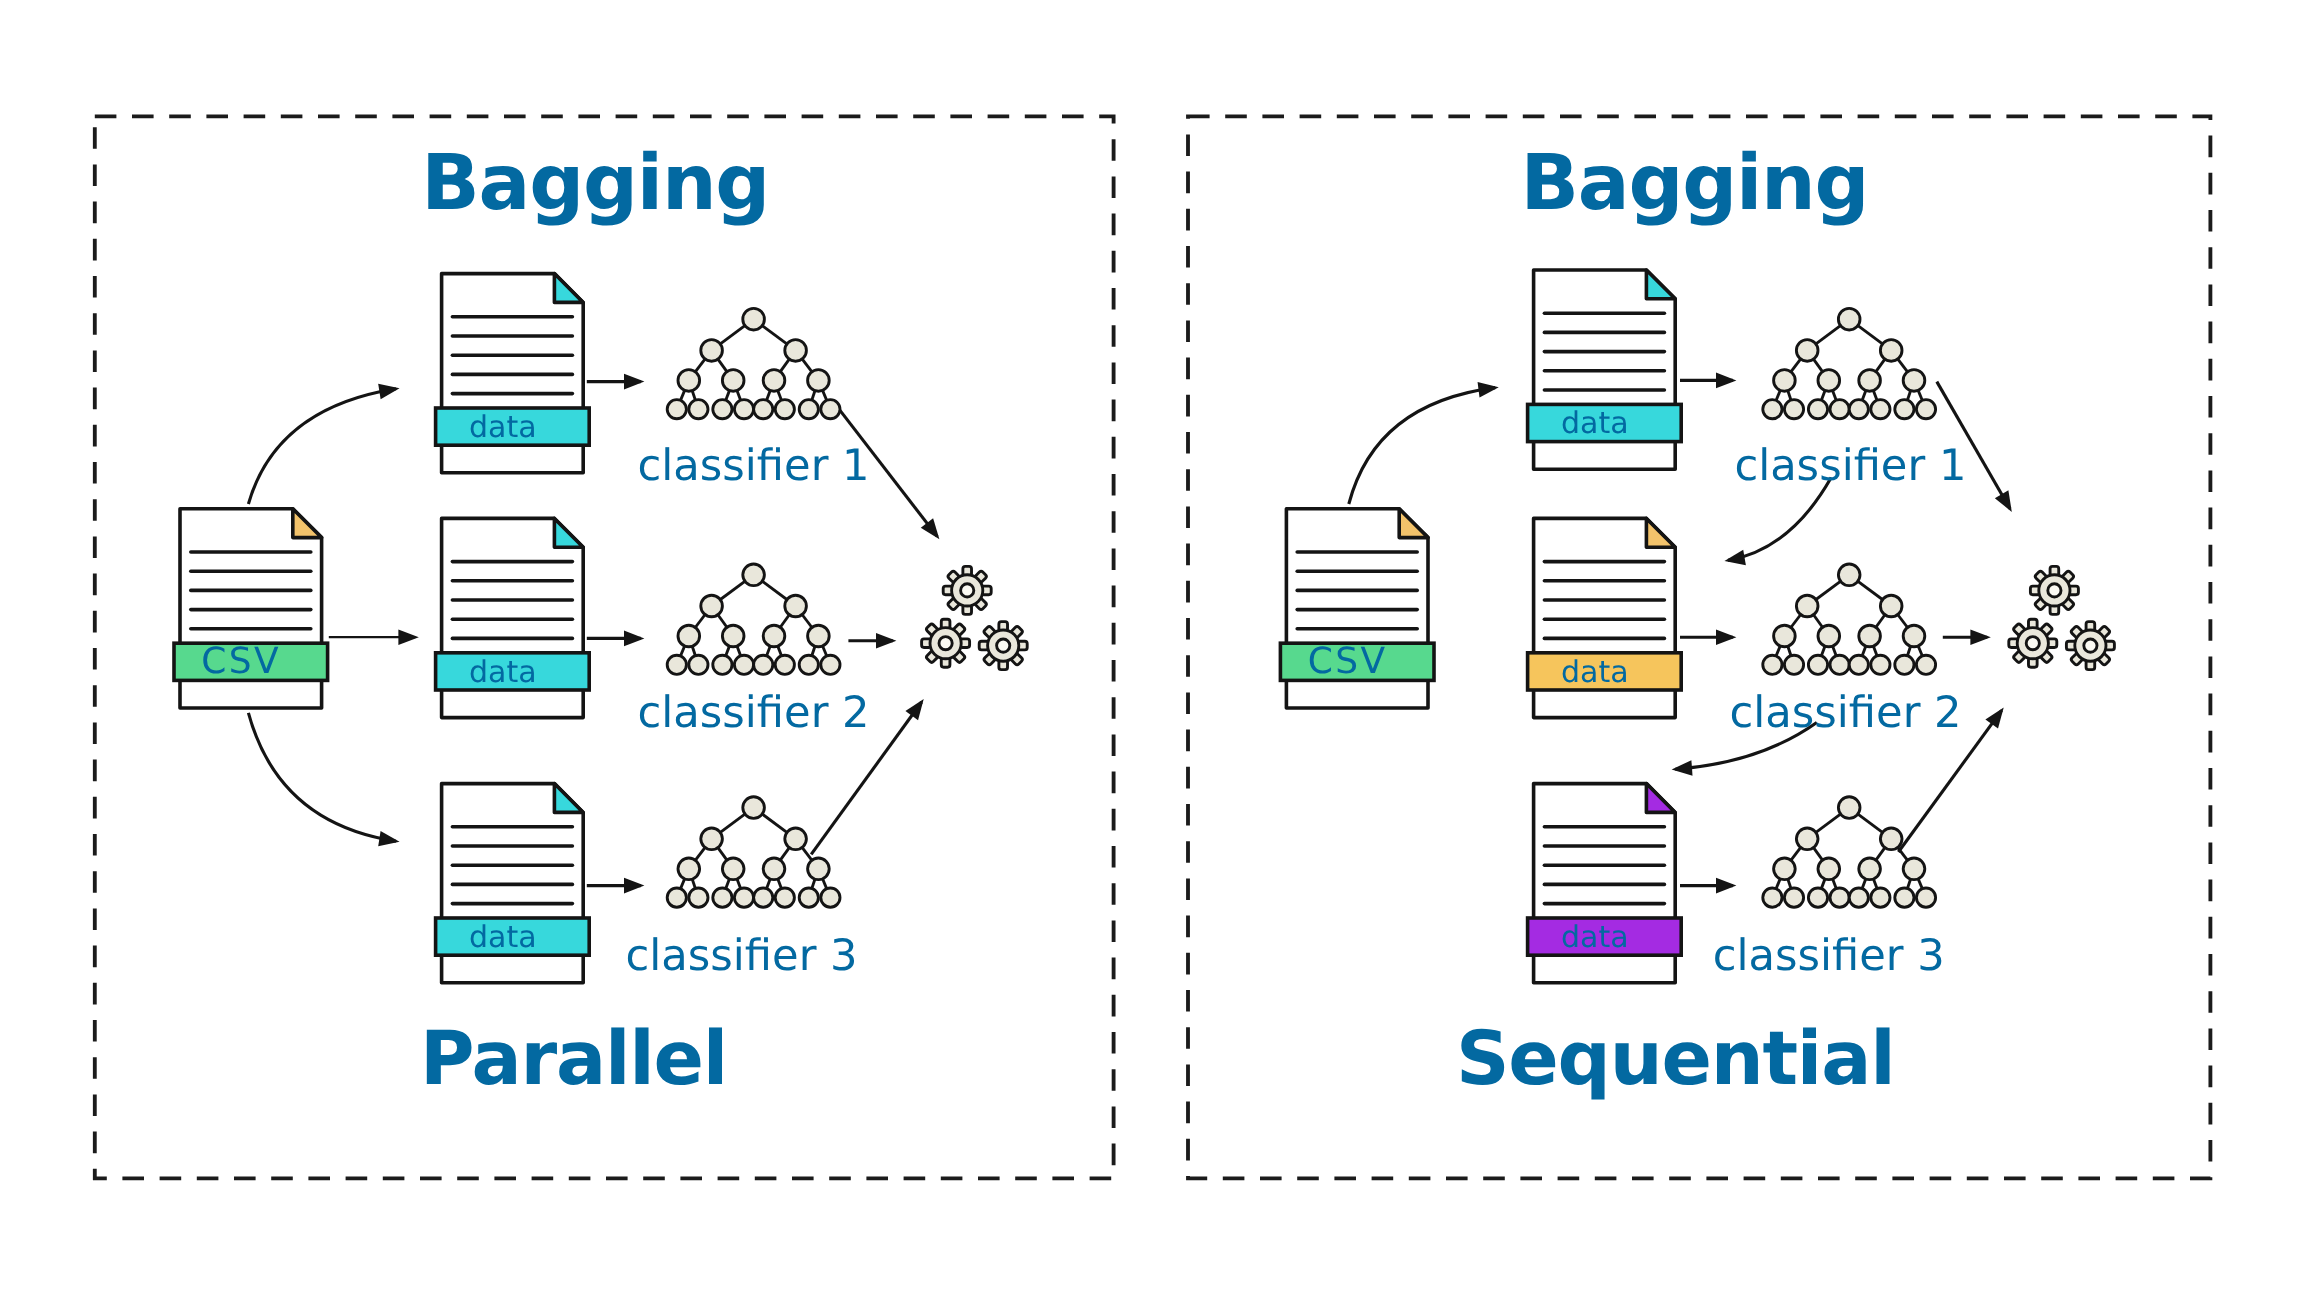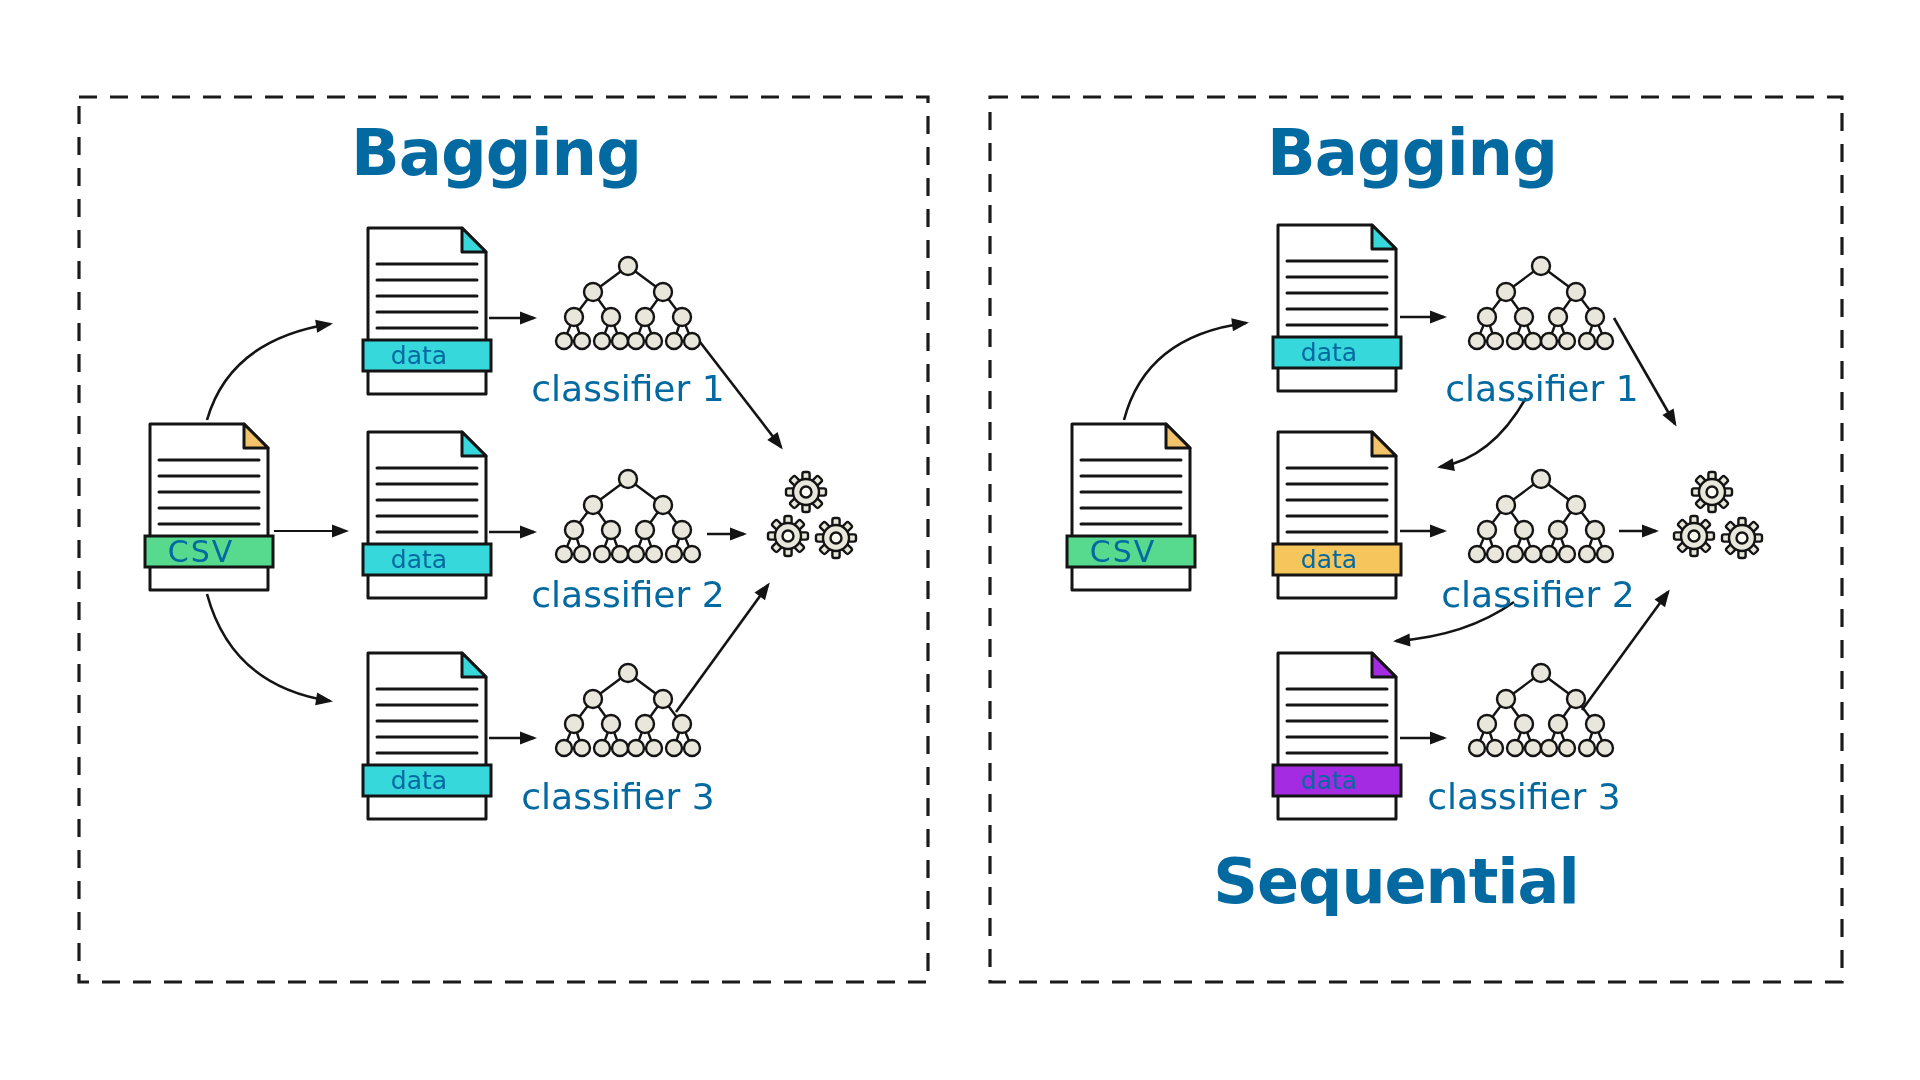--- a/index.html
+++ b/index.html
@@ -173,20 +173,21 @@
   <g>
     <use href="#gear" x="1712" y="492" fill="#E9E7DB"></use>
     <use href="#gear" x="1694" y="536" fill="#E9E7DB"></use>
     <use href="#gear" x="1742" y="538" fill="#E9E7DB"></use>
   </g>
 </svg>
 
 <div class="txt title" style="left:496px;top:116px;">Bagging</div>
 <div class="txt title" style="left:1412px;top:116px;">Bagging</div>
 
+<div class="txt mode" style="left:478px;top:845px;">Parallel</div>
 <div class="txt mode" style="left:1396px;top:845px;">Sequential</div>
 
 <div class="txt band-label csv" style="left:145px;top:536px;">CSV</div>
 <div class="txt band-label" style="left:363px;top:340px;">data</div>
 <div class="txt band-label" style="left:363px;top:544px;">data</div>
 <div class="txt band-label" style="left:363px;top:765px;">data</div>
 
 <div class="txt band-label csv" style="left:1067px;top:536px;">CSV</div>
 <div class="txt band-label" style="left:1273px;top:337px;">data</div>
 <div class="txt band-label" style="left:1273px;top:544px;">data</div>

